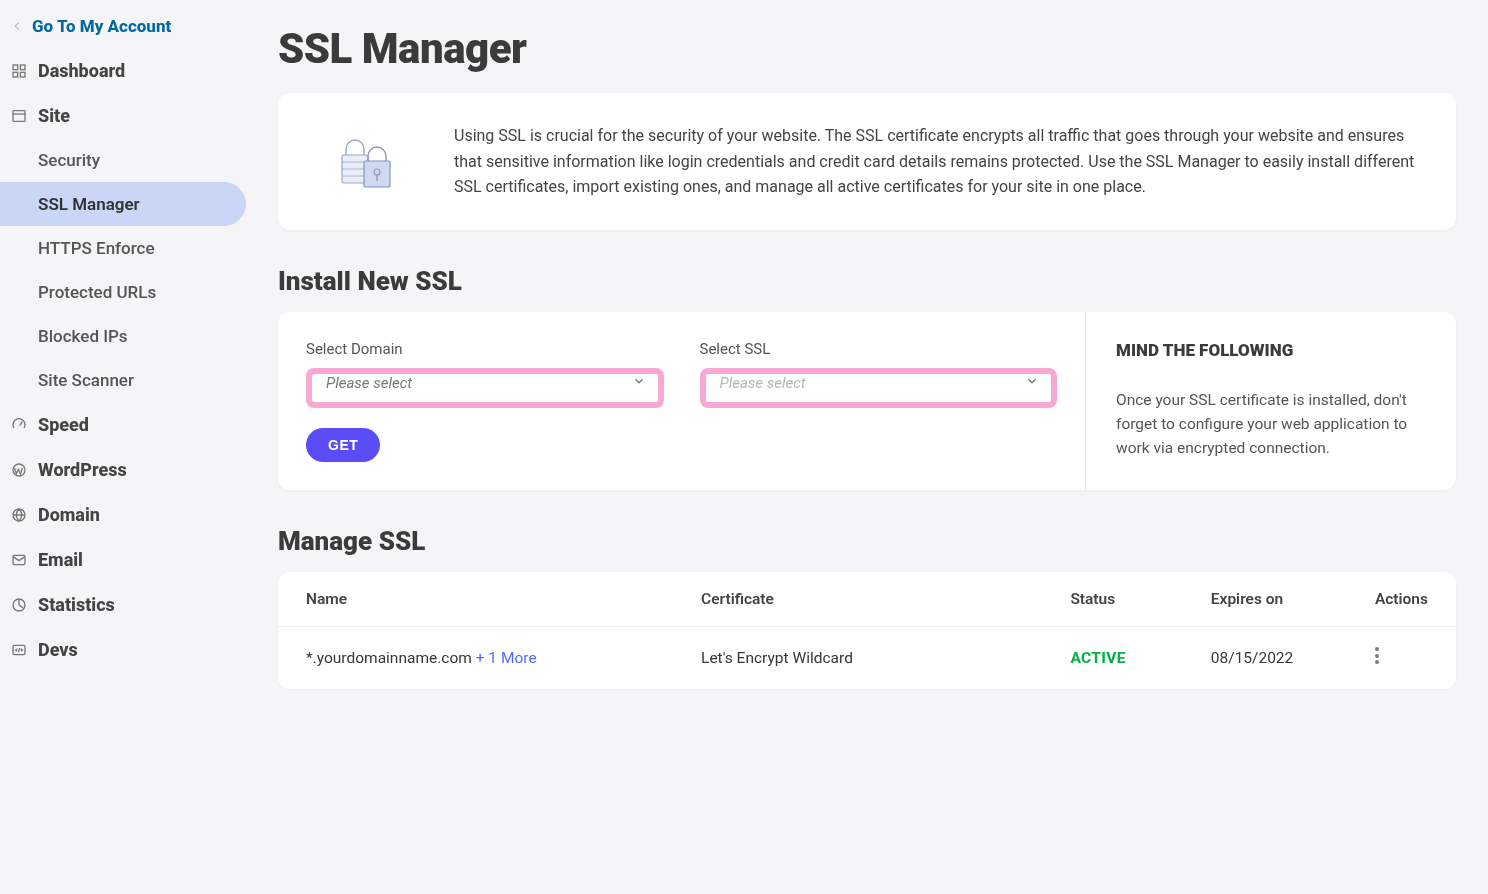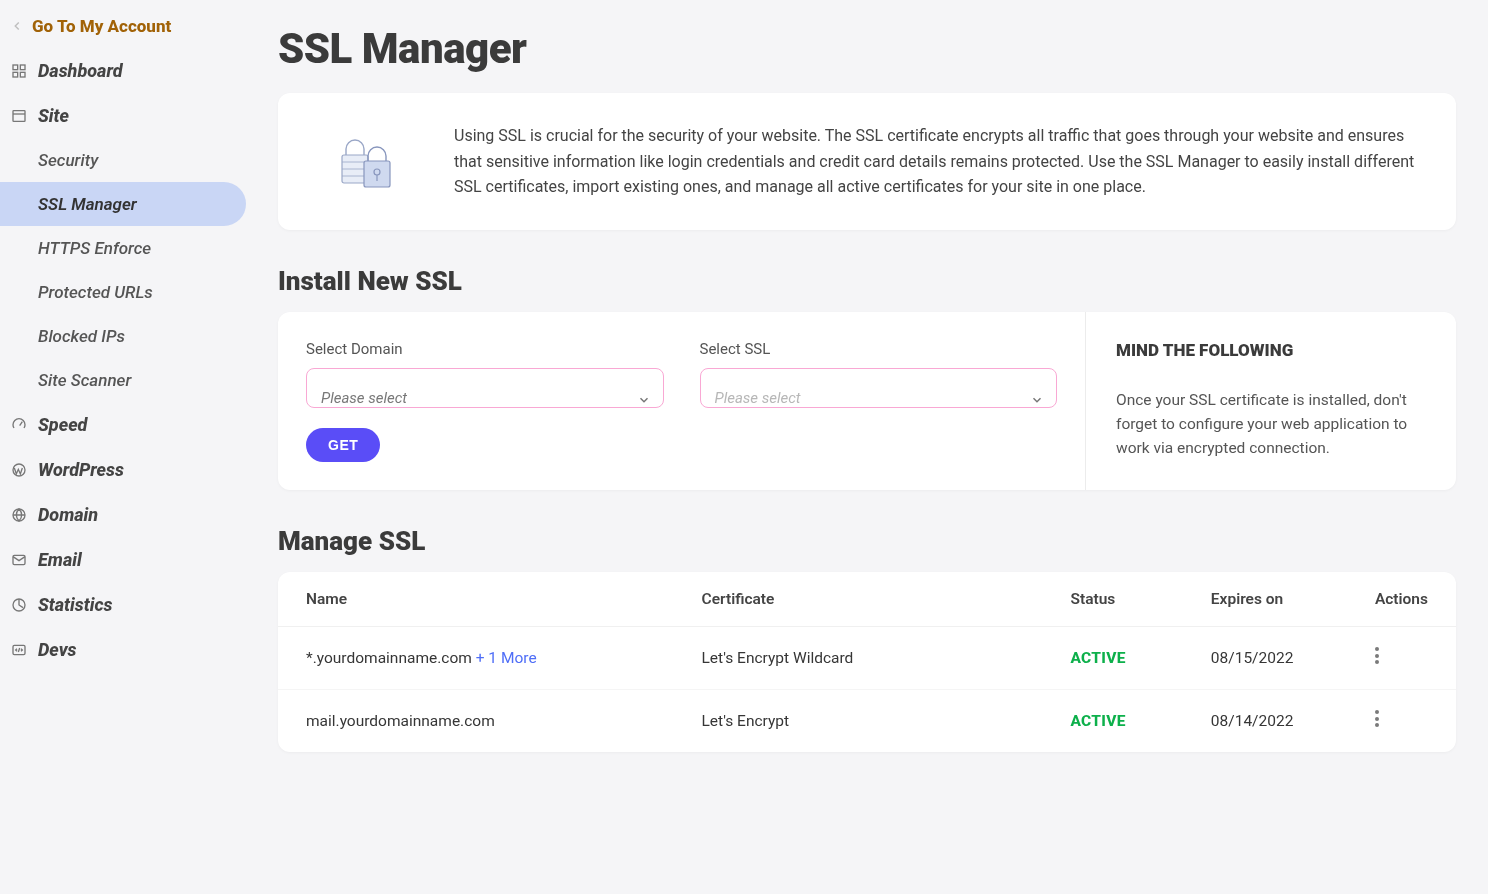--- a/index.html
+++ b/index.html
@@ -21,35 +21,34 @@
     flex-direction: column;
     background: #f5f5f7;
   }
   .go-back {
     display: flex;
     align-items: center;
     gap: 8px;
     padding: 6px 10px 12px 10px;
     font-weight: 800;
     font-size: 17px;
-    color: #a16207;
+    color: #0369a1;
     cursor: pointer;
   }
   .go-back-arrow { color: #bfbfbf; width: 14px; height: 14px; }
   .nav { list-style: none; }
   .nav-item, .nav-sub-item {
     display: flex;
     align-items: center;
     gap: 10px;
     padding: 12px 10px 12px 10px;
     font-size: 18px;
     font-weight: 800;
     color: #444;
     cursor: pointer;
-    font-style: italic;
   }
   .nav-item .nav-icon {
     width: 18px; height: 18px;
     color: #777;
     flex: 0 0 18px;
     display: flex; align-items: center; justify-content: center;
   }
   .nav-sub-item {
     padding-left: 38px;
     font-weight: 500;
@@ -154,25 +153,25 @@
   }
   .form-group { flex: 1; }
   .form-label {
     display: block;
     font-size: 15px;
     color: #555;
     margin-bottom: 10px;
   }
   .select {
     position: relative;
-    border: 1px solid #f9a8d4;
+    border: 6px solid #f9a8d4;
     border-radius: 8px;
     height: 40px;
     display: flex;
-    align-items: flex-end;
+    align-items: flex-start;
     padding: 0 18px 0 14px;
     cursor: pointer;
     background: #fff;
   }
   .select.disabled {
     color: #a9a9a9;
     font-style: italic;
   }
   .select-text {
     font-style: italic;
@@ -439,28 +438,17 @@
             <td>
               <span>*.yourdomainname.com</span><span class="more-link"> + 1 More</span>
             </td>
             <td>Let's Encrypt Wildcard</td>
             <td><span class="status-active">ACTIVE</span></td>
             <td>08/15/2022</td>
             <td class="row-actions">
               <span class="dots"><span></span><span></span><span></span></span>
             </td>
           </tr>
-          <tr>
-            <td>
-              <span>mail.yourdomainname.com</span><span class="more-link"></span>
-            </td>
-            <td>Let's Encrypt</td>
-            <td><span class="status-active">ACTIVE</span></td>
-            <td>08/14/2022</td>
-            <td class="row-actions">
-              <span class="dots"><span></span><span></span><span></span></span>
-            </td>
-          </tr>
         </tbody>
       </table>
     </div>
   </main>
 </div>
 
 </body></html>

